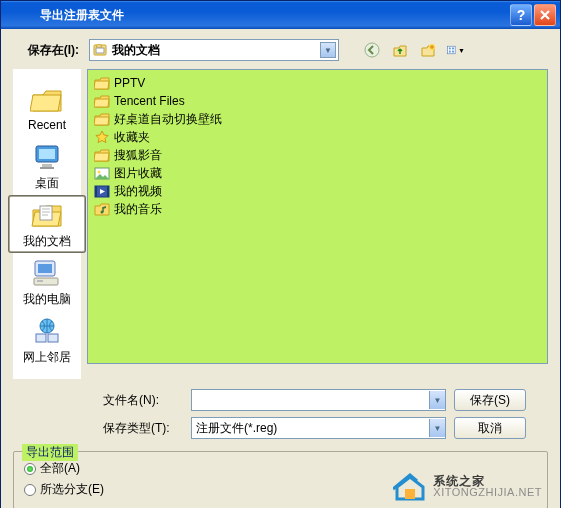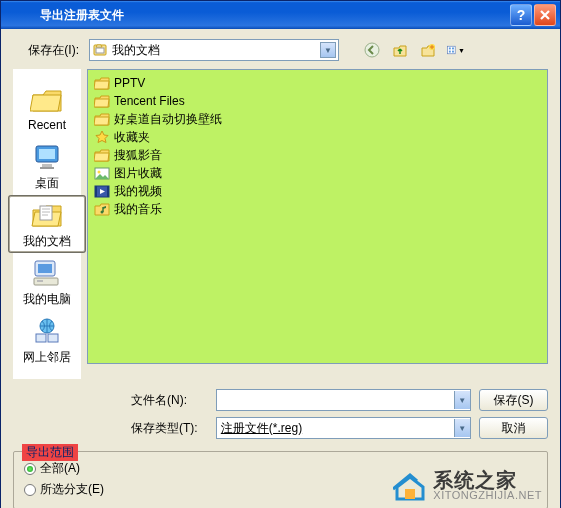--- a/index.html
+++ b/index.html
@@ -4,56 +4,56 @@
 <style>
   * { box-sizing: border-box; margin: 0; padding: 0; font-family: "Microsoft YaHei", "SimSun", Tahoma, sans-serif; font-size: 12px; }
   body { background: #fff; }
   .window { width: 561px; border: 1px solid #0a246a; background: #ece9d8; position: relative; }
   .titlebar { height: 28px; background: linear-gradient(to bottom, #3c8cf0 0%, #0a5cd6 6%, #0a5cd6 40%, #2a74e0 88%, #0a4cb6 100%); display:flex; align-items:center; padding: 0 4px; color:#fff; font-weight:bold; font-size:13px; }
   .titlebar .title-text { flex:1; padding-left:4px;margin-left:31px; }
   .titlebar .tbtn { width:22px; height:22px; margin-left:2px; border-radius:3px; display:flex; align-items:center; justify-content:center; font-size:14px; font-weight:bold; border:1px solid rgba(255,255,255,0.4); }
   .tbtn.help { background: linear-gradient(to bottom,#6fb0ff,#1a5cd0); color:#fff; }
   .tbtn.close { background: linear-gradient(to bottom,#ff9a7a,#e0461a); color:#fff; }
   .body { padding: 10px 12px 12px 12px; }
-  .toprow { display:flex; align-items:center; gap:6px; margin-bottom:8px; }
+  .toprow { display:flex; align-items:center; gap:6px; margin-bottom:8px;font-weight:bold; }
   .toprow .label { width:70px; text-align:right; padding-right:4px; }
   .dropdown { flex:0 0 250px; height:22px; border:1px solid #7f9db9; background:#fff; display:flex; align-items:center; padding:0 2px; }
   .dropdown .dd-icon { width:16px; height:16px; margin-right:4px; display:flex; align-items:center; justify-content:center; }
   .dropdown .dd-text { flex:1; }
   .dropdown .dd-arrow { width:16px; height:16px; background: linear-gradient(to bottom,#d5e4fb,#a6c6f0); border:1px solid #7f9db9; display:flex; align-items:center; justify-content:center; font-size:8px; color:#4a6a8a; }
   .navicons { display:flex; align-items:center; gap:10px; margin-left:18px; }
   .navicon { width:18px; height:18px; display:flex; align-items:center; justify-content:center; font-size:14px; }
   .middle { display:flex; gap:6px; margin-bottom:10px; }
   .places { width:68px; border:1px solid #fff; background:#fff; display:flex; flex-direction:column; align-items:center; padding:10px 0; gap:2px; }
   .place { width:76px; height:56px; display:flex; flex-direction:column; align-items:center; justify-content:center; gap:2px; cursor:default; border:1px solid transparent; border-radius:2px; }
   .place.selected { border:1px solid #aca899; background:#fff; box-shadow: inset 0 0 0 1px #fff, 0 0 0 1px #716f64; }
   .place .pic { width:36px; height:32px; display:flex; align-items:center; justify-content:center; }
   .place .lbl { font-size:12px; color:#000; }
   .filelist { flex:1; height:295px; border:1px solid #7f9db9; background:#bef264; padding:4px 6px; overflow:auto; }
   .frow { display:flex; align-items:center; gap:4px; height:18px; font-size:12px; color:#000; }
   .frow .ficon { width:16px; height:16px; display:flex; align-items:center; justify-content:center; }
-  .bottomrows { margin-left:118px; display:flex; flex-direction:column; gap:6px; }
+  .bottomrows { margin-left:90px; display:flex; flex-direction:column; gap:6px; }
   .brow { display:flex; align-items:center; gap:8px; }
   .brow .blabel { width:80px; }
   .textinput { flex:0 0 255px; height:22px; border:1px solid #7f9db9; background:#fff; display:flex; align-items:center; }
   .textinput input { border:none; outline:none; flex:1; height:100%; font-size:12px; padding:0 3px; }
   .textinput .dd-arrow, .selectlike .dd-arrow { width:16px; height:18px; background: linear-gradient(to bottom,#d5e4fb,#a6c6f0); border-left:1px solid #7f9db9; display:flex; align-items:center; justify-content:center; font-size:8px; color:#4a6a8a; }
   .selectlike { flex:0 0 255px; height:22px; border:1px solid #7f9db9; background:#fff; display:flex; align-items:center; }
-  .selectlike .stext { flex:1; padding:0 4px;text-decoration:underline; }
+  .selectlike .stext { flex:1; padding:0 4px; }
   .btn { width:72px; height:22px; border:1px solid #7f9db9; background: linear-gradient(to bottom,#fff,#ece9d8); border-radius:3px; text-align:center; line-height:20px; cursor:default; }
   .fieldset { border:1px solid #aca899; border-radius:2px; padding:8px 10px 10px 10px; margin-top:12px; position:relative; }
-  .fieldset .legend { position:absolute; top:-8px; left:8px; background:#ef4444; padding:0 4px; color:#0a246a; }
+  .fieldset .legend { position:absolute; top:-8px; left:8px; background:#bef264; padding:0 4px; color:#0a246a; }
   .radios { display:flex; flex-direction:column; gap:4px; }
   .radio { display:flex; align-items:center; gap:4px; }
   .radio .rcircle { width:12px; height:12px; border:1px solid #7a7a7a; border-radius:50%; background:#fff; display:flex; align-items:center; justify-content:center; }
   .radio .rcircle.on::after { content:""; width:6px; height:6px; border-radius:50%; background: radial-gradient(circle,#6aef6a 0%,#1a9a1a 100%); }
   .watermark { position:absolute; right:18px; bottom:20px; display:flex; align-items:center; gap:6px; opacity:0.95; pointer-events:none; }
   .watermark .logo { width:34px; height:30px; }
   .watermark .wtxt { display:flex; flex-direction:column; line-height:1; }
-  .watermark .wtxt .big { font-size:20px; font-weight:bold; color:#333; letter-spacing:1px; }
+  .watermark .wtxt .big { font-size:12px; font-weight:bold; color:#333; letter-spacing:1px; }
   .watermark .wtxt .small { font-size:11px; color:#888; letter-spacing:0.5px; }
   svg { display:block; }
 </style>
 </head>
 <body>
 
 <div class="window">
 
   <div class="titlebar">
     <span class="title-text">导出注册表文件</span>

